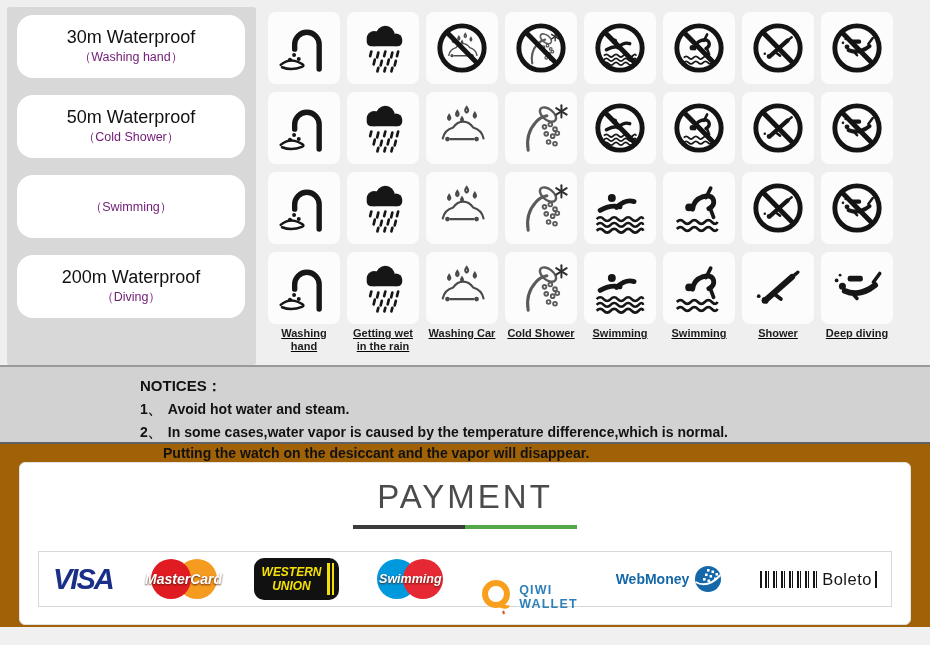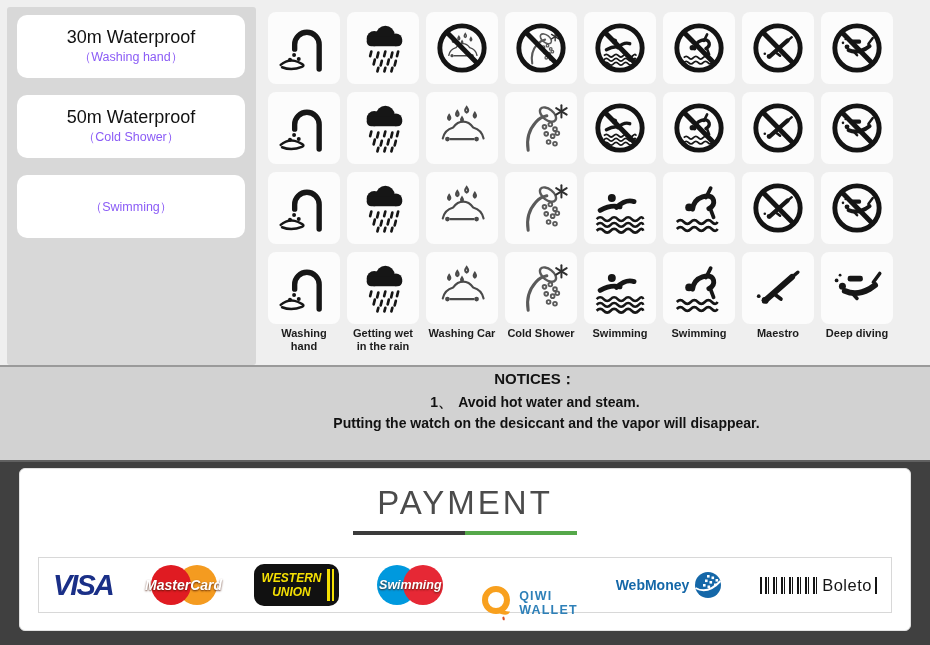--- a/index.html
+++ b/index.html
@@ -2,41 +2,41 @@
 <html><head>
 <meta charset="utf-8">
 <style>
   html,body{margin:0;padding:0;}
   body{font-family:"Liberation Sans","DejaVu Sans",sans-serif;background:#f0f0f0;}
   .page{width:930px;height:645px;overflow:hidden;background:#f0f0f0;}
 
   
   .top{display:flex;height:365px;background:#efefef;box-sizing:border-box;padding:7px 0 0 7px;}
   .left-panel{width:249px;background:#d8d8d8;border-radius:3px;box-sizing:border-box;padding:8px 0 0 10px;flex:none;}
-  .level-card{width:228px;height:63px;background:#ffffff;border-radius:10px;margin-bottom:17px;
+  .level-card{width:228px;height:63px;background:#ffffff;border-radius:16px;margin-bottom:17px;
               display:flex;flex-direction:column;align-items:center;justify-content:center;}
   .level-title{font-size:18px;color:#111;line-height:1.2;}
-  .level-sub{font-size:12.5px;color:#8b5cf6;margin-top:1px;}
-
-  .grid-panel{flex:1;box-sizing:border-box;padding:5px 11px 0 12px;}
+  .level-sub{font-size:12.5px;color:#701a75;margin-top:1px;}
+
+  .grid-panel{flex:1;box-sizing:border-box;padding:5px 11px 0 12px;text-decoration:underline;}
   .icon-grid{display:grid;grid-template-columns:repeat(8,72px);grid-auto-rows:72px;gap:8px 7px;}
   .cell{background:#fcfcfc;border-radius:8px;display:flex;align-items:center;justify-content:center;}
   .labels-row{display:grid;grid-template-columns:repeat(8,72px);gap:0 7px;margin-top:3px;}
   .col-label{font-size:11px;font-weight:bold;color:#1c1c1c;text-align:center;line-height:1.18;}
 
   
-  .notices{height:97px;box-sizing:border-box;background:#d2d2d2;border-top:2px solid #9a9a9a;
-           border-bottom:2px solid #606060;padding:3px 0 0 140px;text-align:center;}
+  .notices{height:79px;box-sizing:border-box;background:#d2d2d2;border-top:2px solid #9a9a9a;
+           border-bottom:2px solid #606060;padding:10px 0 0 140px;}
   .notices-heading{font-size:15px;font-weight:bold;color:#121212;}
   .notice-line{font-size:14px;font-weight:bold;color:#121212;margin-top:5px;}
   .notice-line .num{margin-right:6px;}
   .notice-cont{font-size:14px;font-weight:bold;color:#121212;margin-top:3px;padding-left:23px;}
 
   
-  .payment-wrap{box-sizing:border-box;height:183px;background:#404040;padding:6px 19px 0;}
+  .payment-wrap{box-sizing:border-box;height:183px;background:#a16207;padding:18px 19px 0;}
   .payment-card{background:#ffffff;border:1px solid #e2e2e2;border-radius:6px;height:163px;box-sizing:border-box;}
   .payment-title{text-align:center;font-size:33px;color:#4b4b4b;letter-spacing:3px;margin-top:15px;}
   .payment-underline{width:224px;height:4px;margin:9px auto 0;display:flex;}
   .payment-underline span{width:112px;height:4px;display:block;}
   .logos-strip{margin:22px 18px 0;border:1px solid #d8d8d8;height:54px;display:flex;align-items:center;
                justify-content:space-between;padding:0 14px;}
 
   .pm{display:flex;align-items:center;}
   .pm-visa span{font-style:italic;font-weight:bold;font-size:29px;letter-spacing:-2px;}
   .pm-circles{position:relative;width:66px;height:42px;}
@@ -73,20 +73,24 @@
         <div class="level-title">30m Waterproof</div>
         <div class="level-sub">（Washing hand）</div>
       </div>
       <div class="level-card">
         <div class="level-title">50m Waterproof</div>
         <div class="level-sub">（Cold Shower）</div>
       </div>
       <div class="level-card">
         <div class="level-sub">（Swimming）</div>
       </div>
+      <div class="level-card">
+        <div class="level-title">200m Waterproof</div>
+        <div class="level-sub">（Diving）</div>
+      </div>
     </div>
     <div class="grid-panel">
       <div class="icon-grid" id="icon-grid">
           <div class="cell">
             <svg viewBox="0 0 48 48" width="56" height="56">
               <g stroke="#161616" fill="none" stroke-linecap="round">
    <path d="M16 25 v-4 a10.5 10.5 0 0 1 21 0 v21" stroke-width="4.6"></path>
    <path d="M4 38.5 q7 -6 15 -2.5 l3.5 1.8 q2.2 1.3 -0.3 2.4 q-9 3.6 -17 0.3" stroke-width="2.1"></path>
   </g>
   <g fill="#161616">
@@ -664,30 +668,33 @@
             </svg>
           </div>
         </div>
       <div class="labels-row" id="labels-row">
           <div class="col-label">Washing hand</div>
           <div class="col-label">Getting wet in the rain</div>
           <div class="col-label">Washing Car</div>
           <div class="col-label">Cold Shower</div>
           <div class="col-label">Swimming</div>
           <div class="col-label">Swimming</div>
-          <div class="col-label">Maestro</div>
+          <div class="col-label">Shower</div>
           <div class="col-label">Deep diving</div>
         </div>
     </div>
   </div>
 
   <div class="notices">
     <div class="notices-heading">NOTICES：</div>
     <div class="notice-line">
       <span class="num">1、</span><span>Avoid hot water and steam.</span>
+    </div>
+    <div class="notice-line">
+      <span class="num">2、</span><span>In some cases,water vapor is caused by the temperature difference,which is normal.</span>
     </div>
     <div class="notice-cont">Putting the watch on the desiccant and the vapor will disappear.</div>
   </div>
 
   <div class="payment-wrap">
     <div class="payment-card">
       <div class="payment-title">PAYMENT</div>
       <div class="payment-underline">
         <span id="ul-dark" style="background: rgb(59, 59, 59);"></span>
         <span id="ul-green" style="background: rgb(85, 168, 74);"></span>

